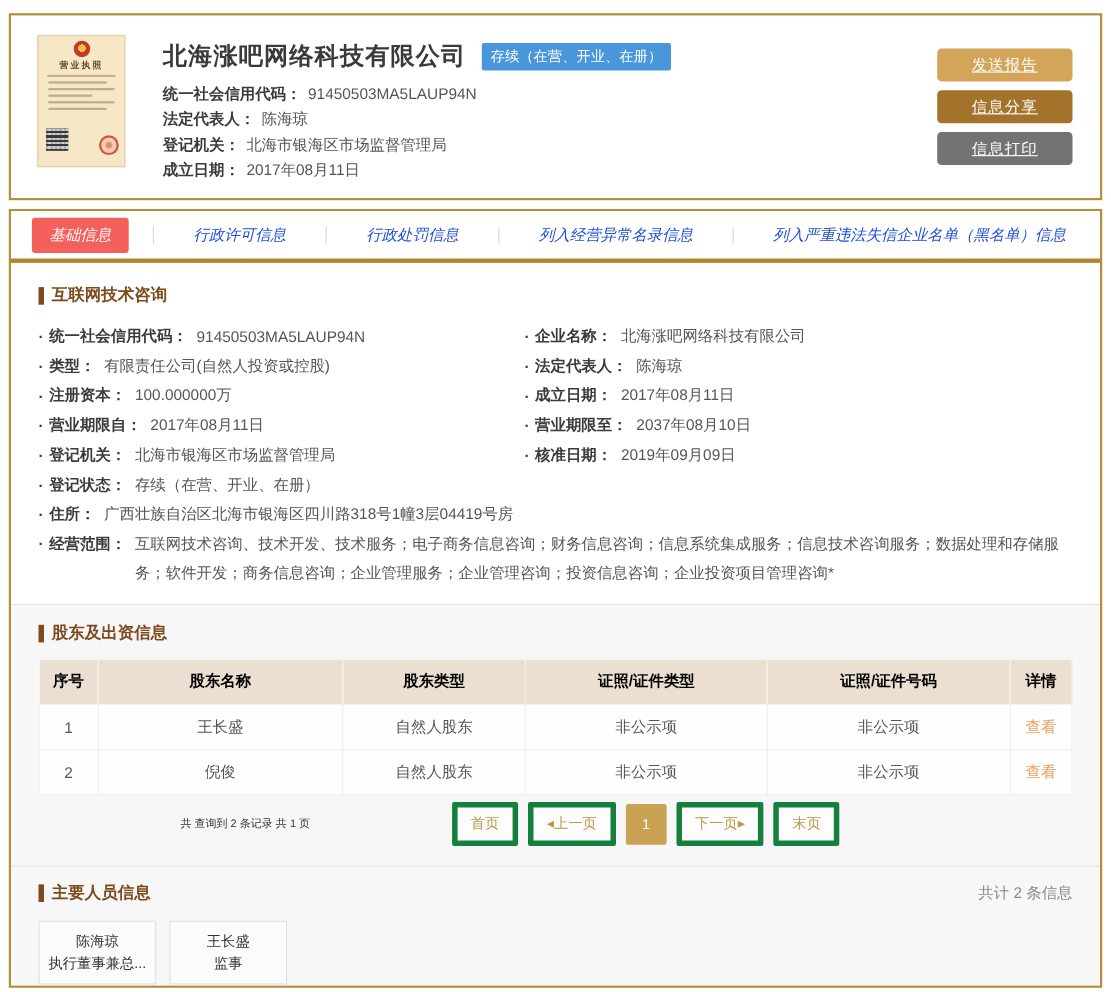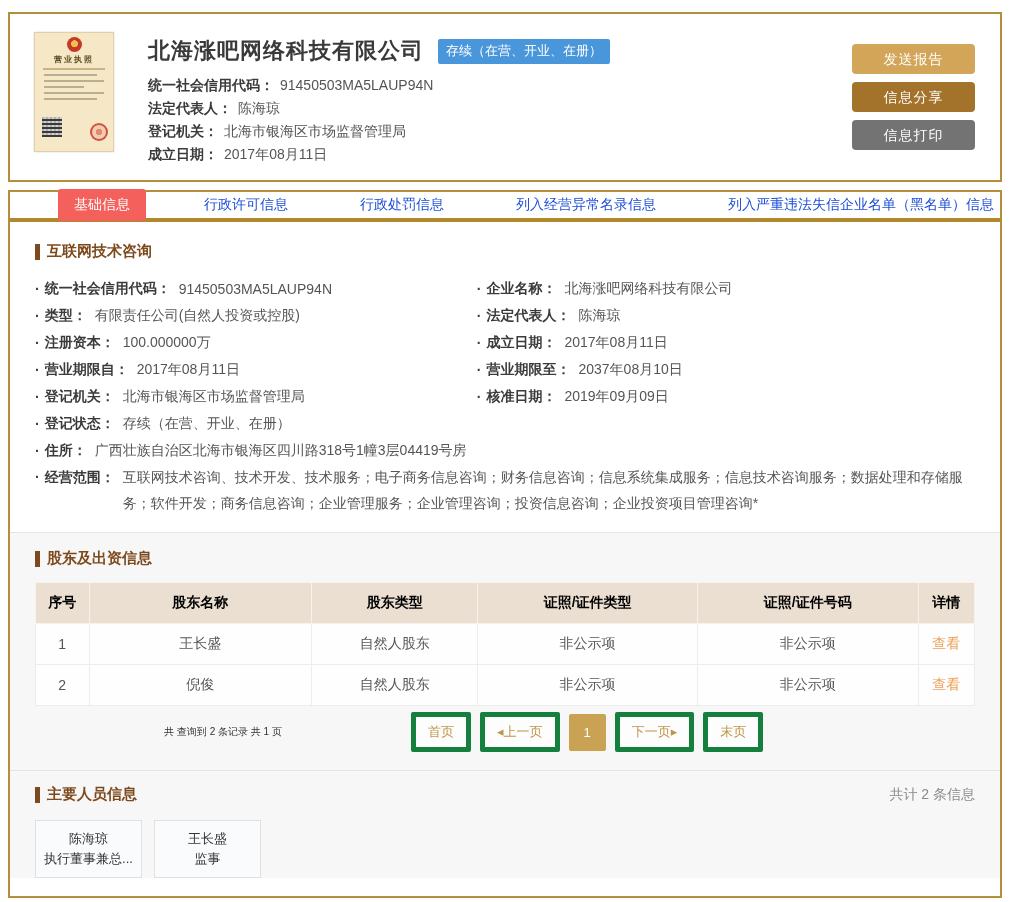--- a/index.html
+++ b/index.html
@@ -64,40 +64,41 @@
     white-space: nowrap;
   }
   .hfield { margin-top: 8px; font-size: 14px; line-height: 15px; }
   .hfield .flabel { font-weight: bold; color: #3b3b3b; }
   .hfield .fvalue { color: #555; margin-left: 6px; }
   .header-actions { width: 126px; flex-shrink: 0; padding-top: 16px; }
   .action-btn {
     display: block; width: 123px; height: 30px; line-height: 30px;
     margin-bottom: 8px; border: none; border-radius: 4px;
     color: #fff; font-size: 14px; text-align: center; cursor: pointer;
-    font-family: inherit; letter-spacing: 1px;
+    font-family: inherit; letter-spacing: 1px; text-decoration: underline;
   }
   .btn-report { background: #d2a558; }
   .btn-share  { background: #a3732c; }
   .btn-print  { background: #737373; }
 
   
   .main-card {
     margin: 8px 8px 0 8px;
     border: 2px solid #b2903b;
     background: #fff;
     height: 708px;
     display: flex; flex-direction: column;
   }
   .tab-bar {
     display: flex; align-items: center;
-    height: 30px; padding-left: 48px;
+    height: 47px; padding-left: 19px;
     background: #fff;
     border-bottom: 4px solid #b2882c;
     flex-shrink: 0;
+    font-style: italic;
   }
   .tab {
     font-size: 14px; color: #1d4ed8; cursor: pointer;
     padding: 7px 14px; white-space: nowrap;
   }
   .tab.active {
     background: #f4605c; color: #fff; border-radius: 3px;
     padding: 7px 16px;
   }
   .tab-sep { width: 1px; height: 16px; background: #d8d8d8; margin: 0 22px; }

